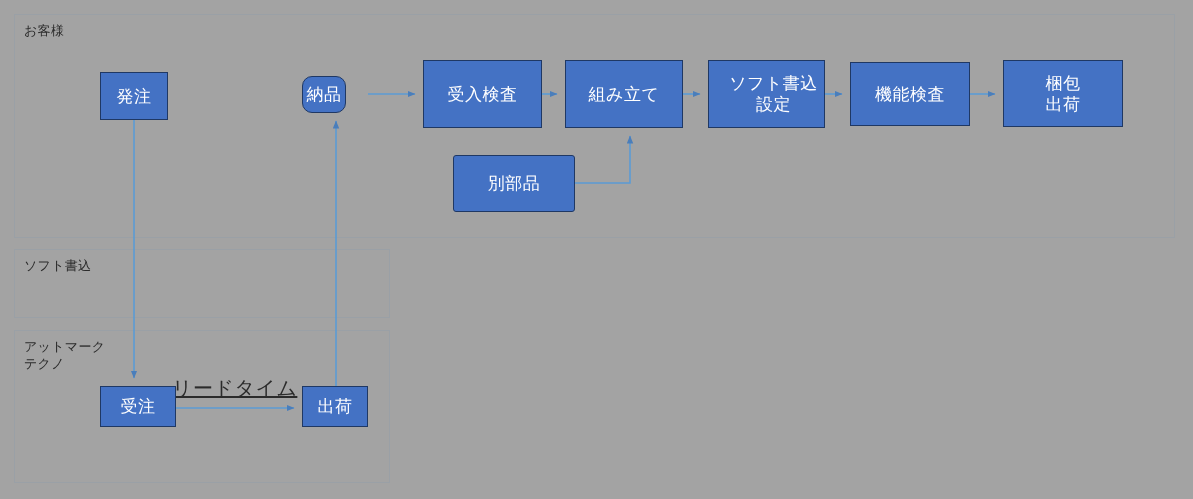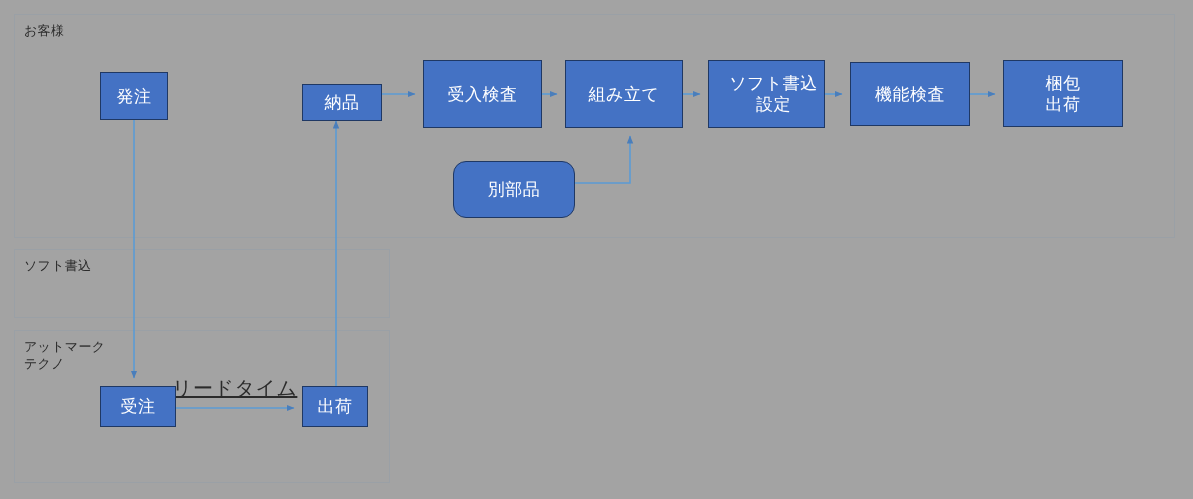--- a/index.html
+++ b/index.html
@@ -5,21 +5,21 @@
   html,body{margin:0;padding:0;background:#ffffff;}
   body{font-family:"Liberation Sans","DejaVu Sans",sans-serif;}
   #canvas{position:relative;width:1193px;height:499px;background:#a3a3a3;overflow:hidden;}
 
   .lane{position:absolute;border:1px solid #9aa0a6;background:transparent;box-sizing:border-box;}
   .lane-label{position:absolute;font-size:13px;line-height:17px;color:#2b2b2b;white-space:pre-line;letter-spacing:0.3px;}
 
   .node{position:absolute;box-sizing:border-box;background:#4472C4;border:1px solid #1F3864;
         color:#ffffff;display:flex;align-items:center;justify-content:center;text-align:center;
         font-size:17px;line-height:21px;letter-spacing:0.5px;white-space:pre-line;}
-  .node.rounded{border-radius:13px;margin-top:6px;}
+  .node.rounded{border-radius:3px;}
 
   svg.links{position:absolute;left:0;top:0;width:1193px;height:499px;pointer-events:none;}
 </style>
 </head>
 <body>
 
 <div id="canvas">
 
   <div class="lane" style="left:14px;top:14px;width:1161px;height:224px;"></div>
   <div class="lane-label" style="left:24px;top:22px;">お客様</div>
@@ -56,21 +56,21 @@
       <path d="M168,408 L294,408" marker-end="url(#ah)"></path>
 
       <path d="M336,386 L336,121" marker-end="url(#ah)"></path>
     </g>
   </svg>
 
   <div style="position:absolute;left:172px;top:378px;font-size:20px;line-height:20px;color:#2b2b2b;letter-spacing:0.5px;text-decoration:underline;">リードタイム</div>
 
   <div class="node" style="left:100px;top:72px;width:68px;height:48px;">発注</div>
 
-  <div class="node" style="left:302px;top:84px;width:80px;height:37px;">納品</div>
+  <div class="node" style="left:302px;top:76px;width:44px;height:37px;border-radius:10px;">納品</div>
 
   <div class="node" style="left:423px;top:60px;width:119px;height:68px;">受入検査</div>
 
   <div class="node" style="left:565px;top:60px;width:118px;height:68px;">組み立て</div>
 
   <div class="node" style="left:708px;top:60px;width:117px;height:68px;padding-left:14px;">ソフト書込
 設定</div>
 
   <div class="node" style="left:850px;top:62px;width:120px;height:64px;text-align:right;">機能検査</div>
 

